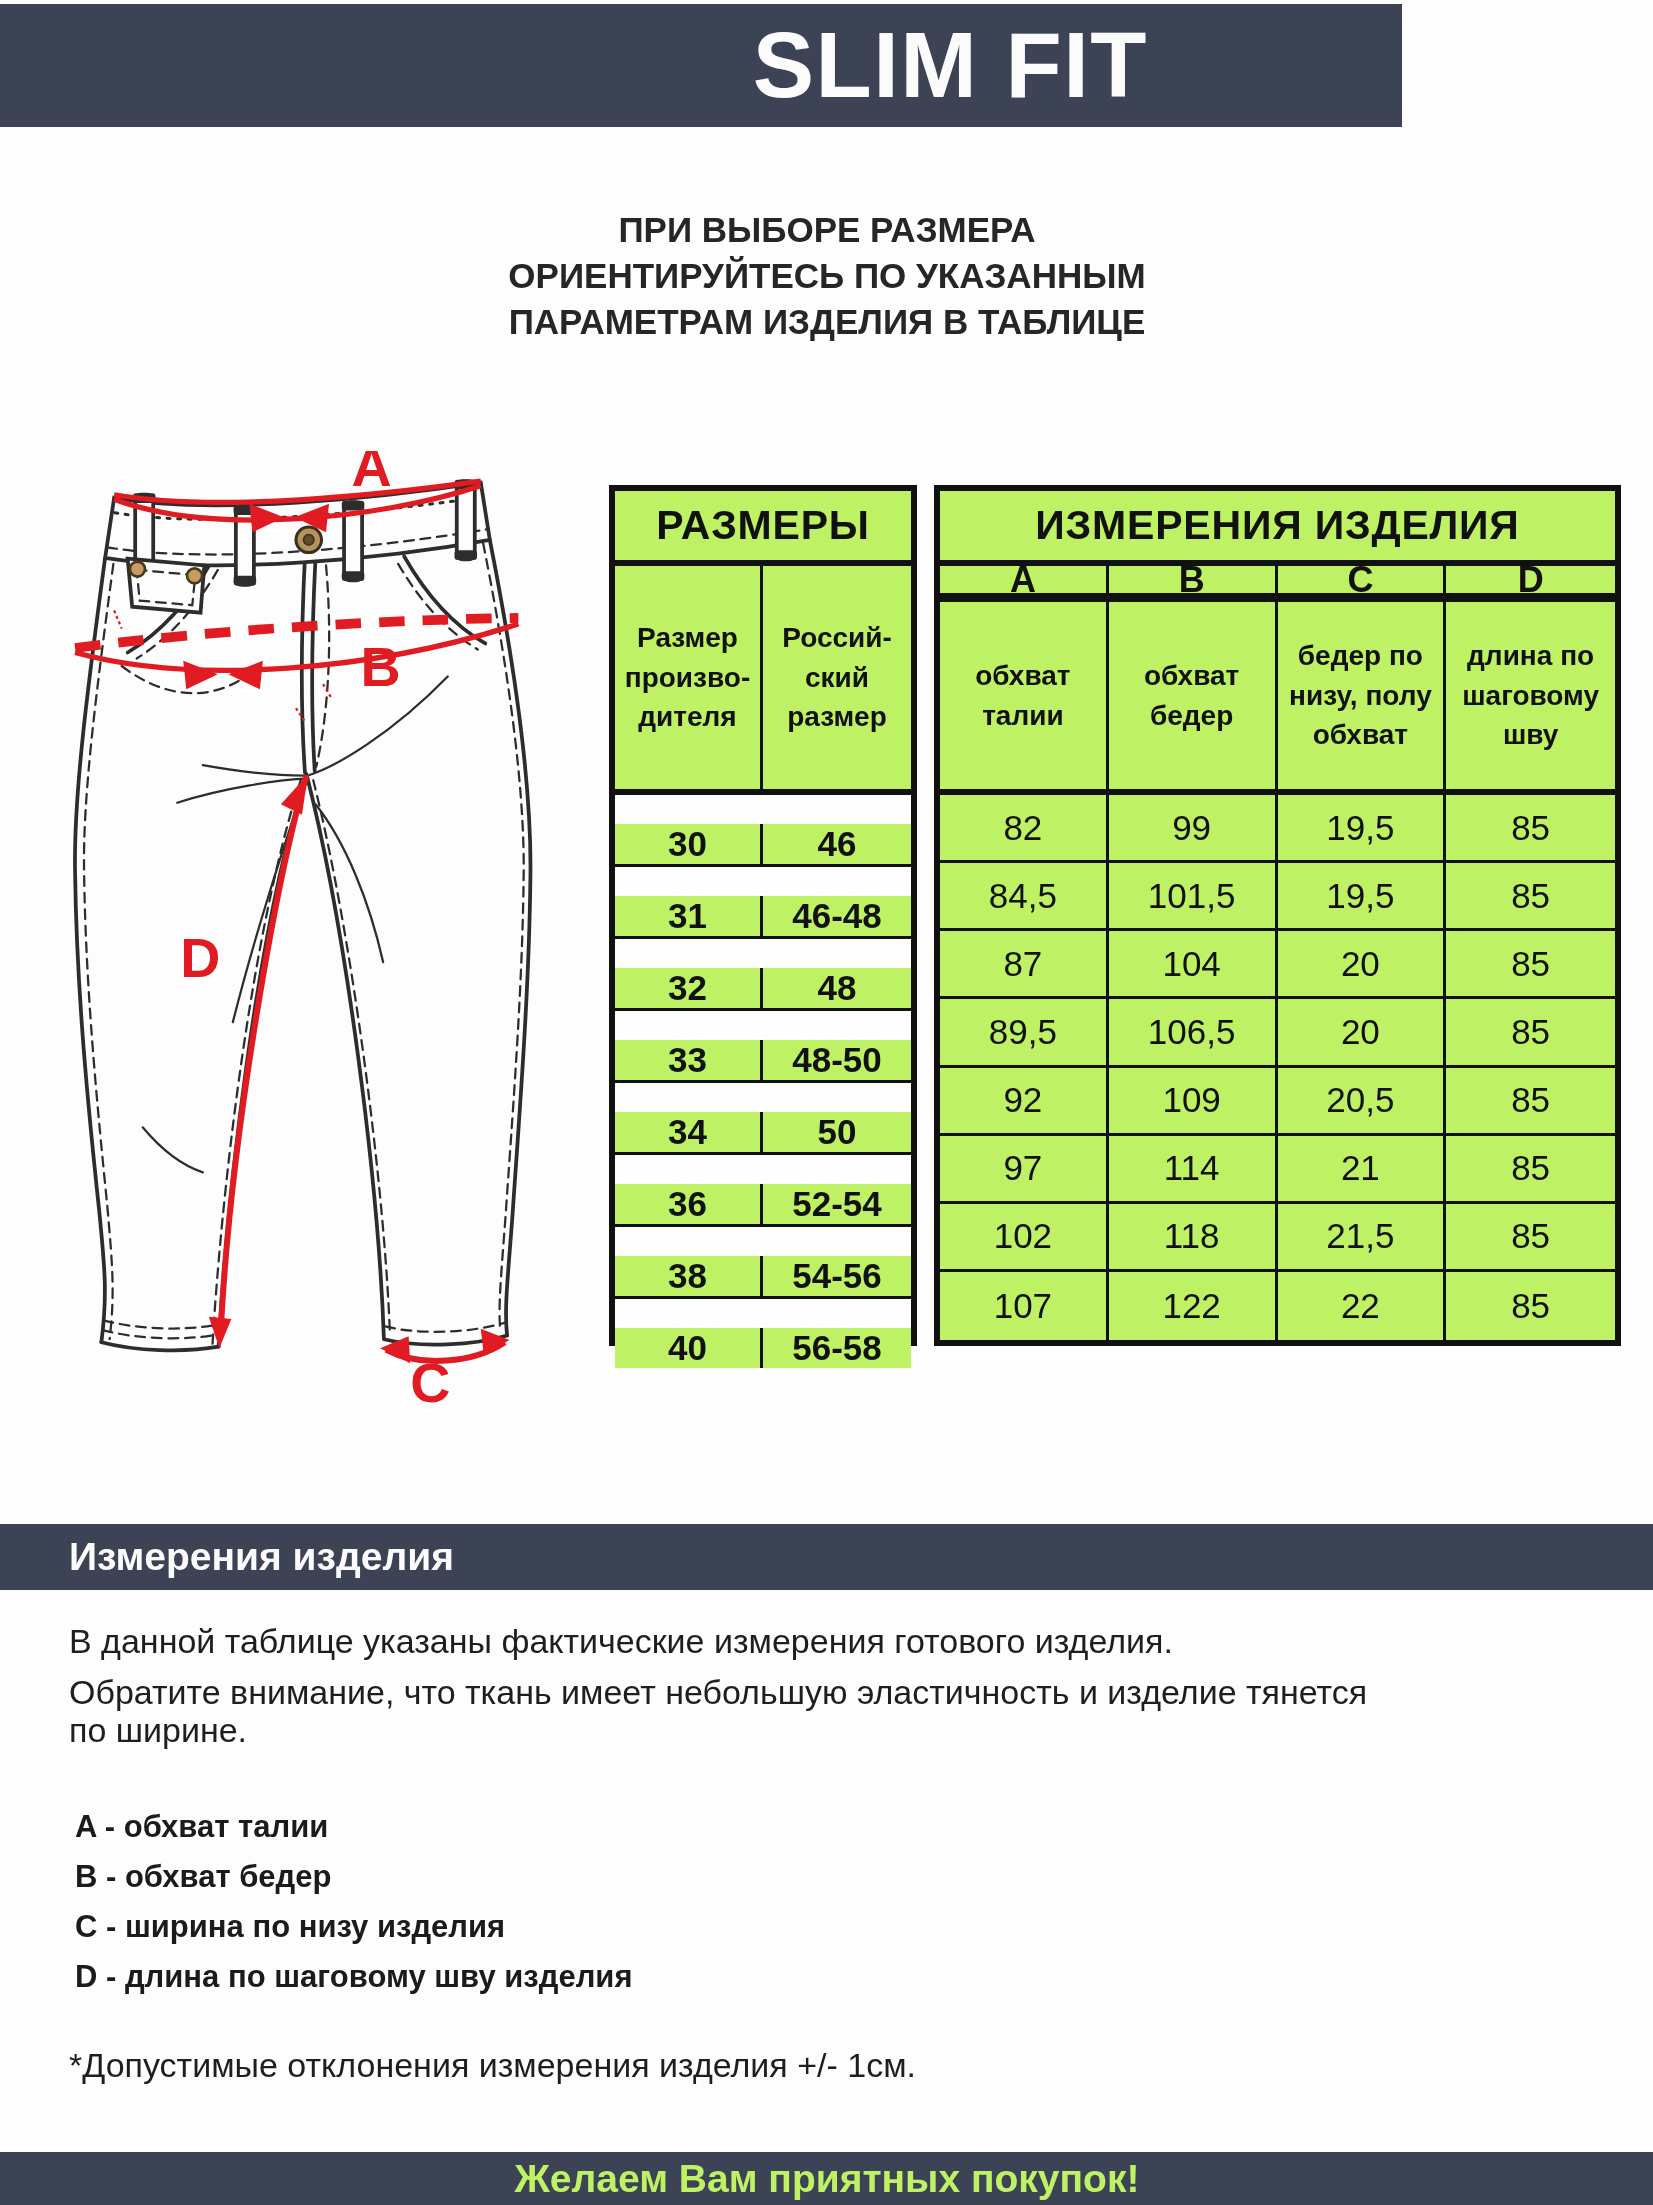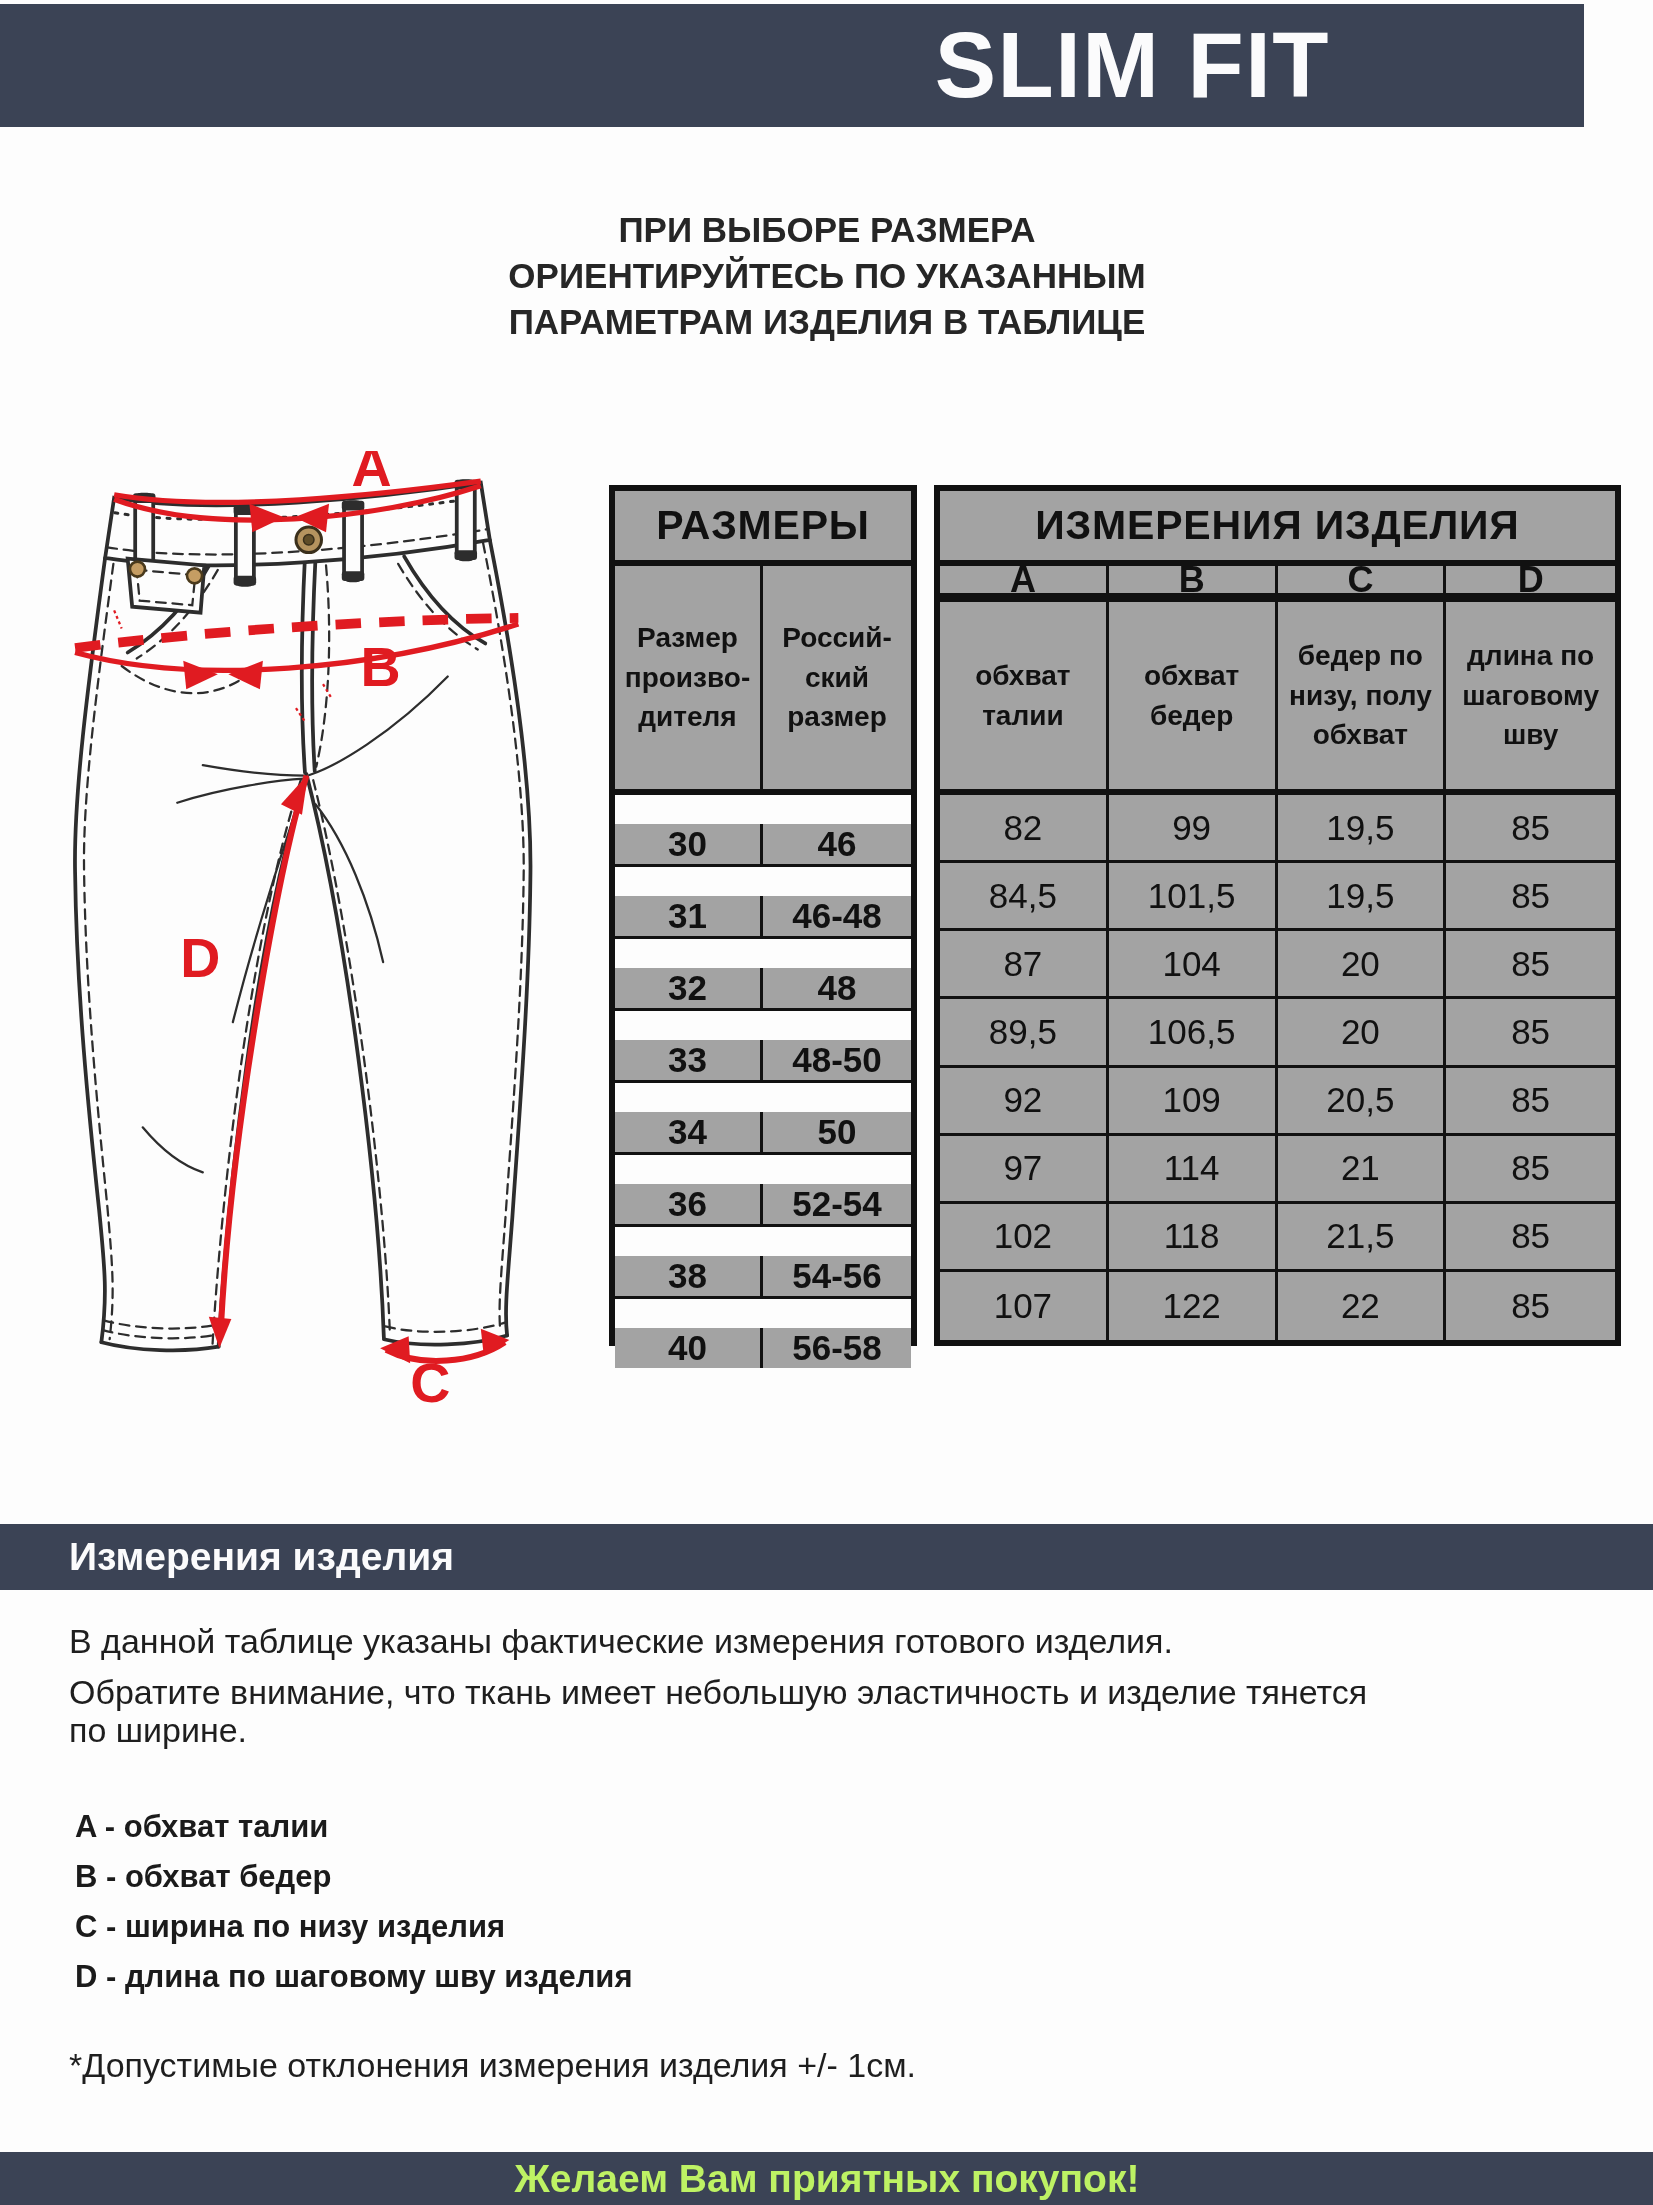--- a/index.html
+++ b/index.html
@@ -6,21 +6,21 @@
   html,body { background:#e8e8e8; }
   #page {
     position:relative; width:1654px; height:2205px;
     background:#fdfdfd; overflow:hidden;
     font-family:"Liberation Sans","DejaVu Sans",sans-serif;
     color:#1c1c1c;
   }
   .abs { position:absolute; }
 
   
-  #top-bar { top:3.8px; left:0; width:1584px; height:123px; background:#3b4355; }
+  #top-bar { top:3.8px; left:0; width:1402px; height:123px; background:#3b4355; }
   #top-bar-title {
     height:123px; line-height:123px; text-align:right; padding-right:254px;
     font-size:92px; font-weight:bold; color:#fbfbfc; letter-spacing:1.5px;
   }
 
   
   #intro {
     top:207px; left:0; width:1654px; text-align:center;
     font-size:35px; font-weight:bold; line-height:46px; color:#262626;
   }
@@ -49,21 +49,21 @@
   .size-grid {
     background:#fdfdfd; border:6.8px solid #111; display:grid;
   }
   #sizes-table  { left:609px;  top:485px; width:308px; height:861px;
                   grid-template-columns:1fr 1fr;
                   grid-template-rows:75px 229px repeat(8,1fr); }
   #measure-table{ left:934px; top:485px; width:687px; height:861px;
                   grid-template-columns:repeat(4,1fr);
                   grid-template-rows:75px 36px 193px repeat(8,1fr); }
   .cell {
-    background:#a3a3a3; border-right:3.8px solid #111; border-bottom:3.8px solid #111;
+    background:#bef264; border-right:3.8px solid #111; border-bottom:3.8px solid #111;
     display:flex; align-items:center; justify-content:center; text-align:center;
     font-size:35px; color:#111;
   }
   .cell.no-r { border-right:0; }
   .cell.last { border-bottom:0; }
   .cell.bold { font-weight:bold;margin-top:29px; }
   .title-cell { grid-column:1 / -1; font-size:41px; font-weight:bold; border-bottom:6.8px solid #111; letter-spacing:0.8px; }
   .letter-cell { font-size:36px; font-weight:bold; border-bottom:9.8px solid #111; }
   .desc-cell, .sub-cell {
     flex-direction:column; font-size:28px; font-weight:bold; line-height:1.42;

